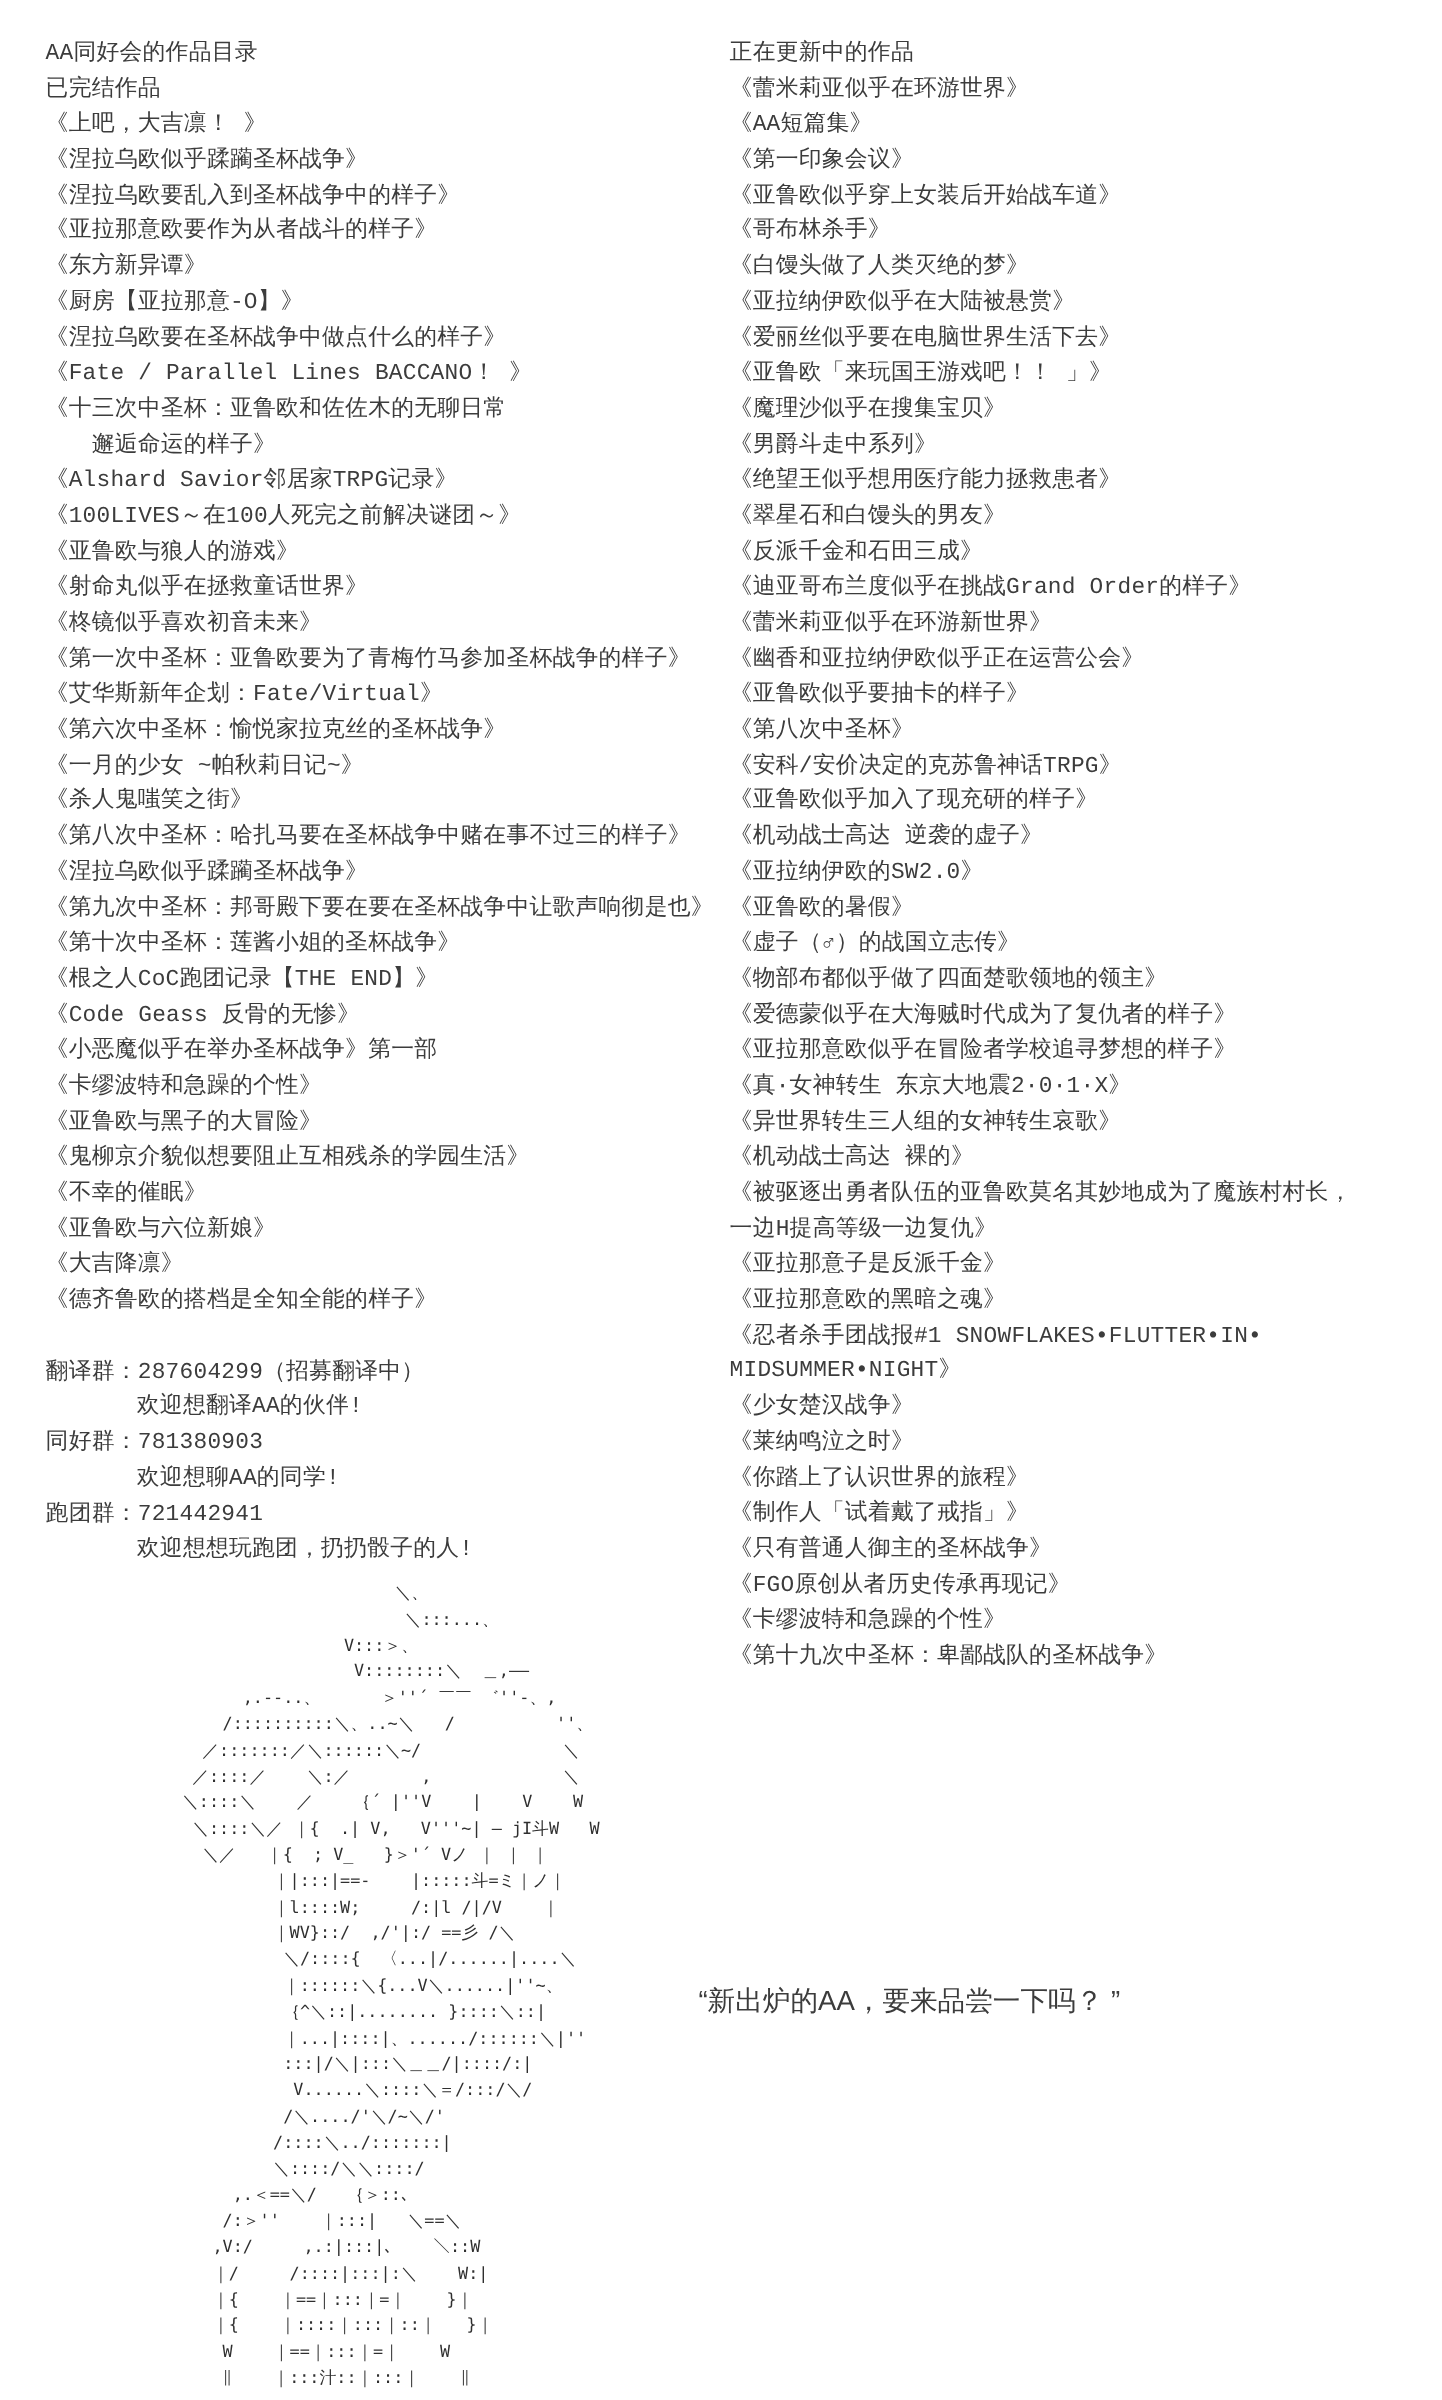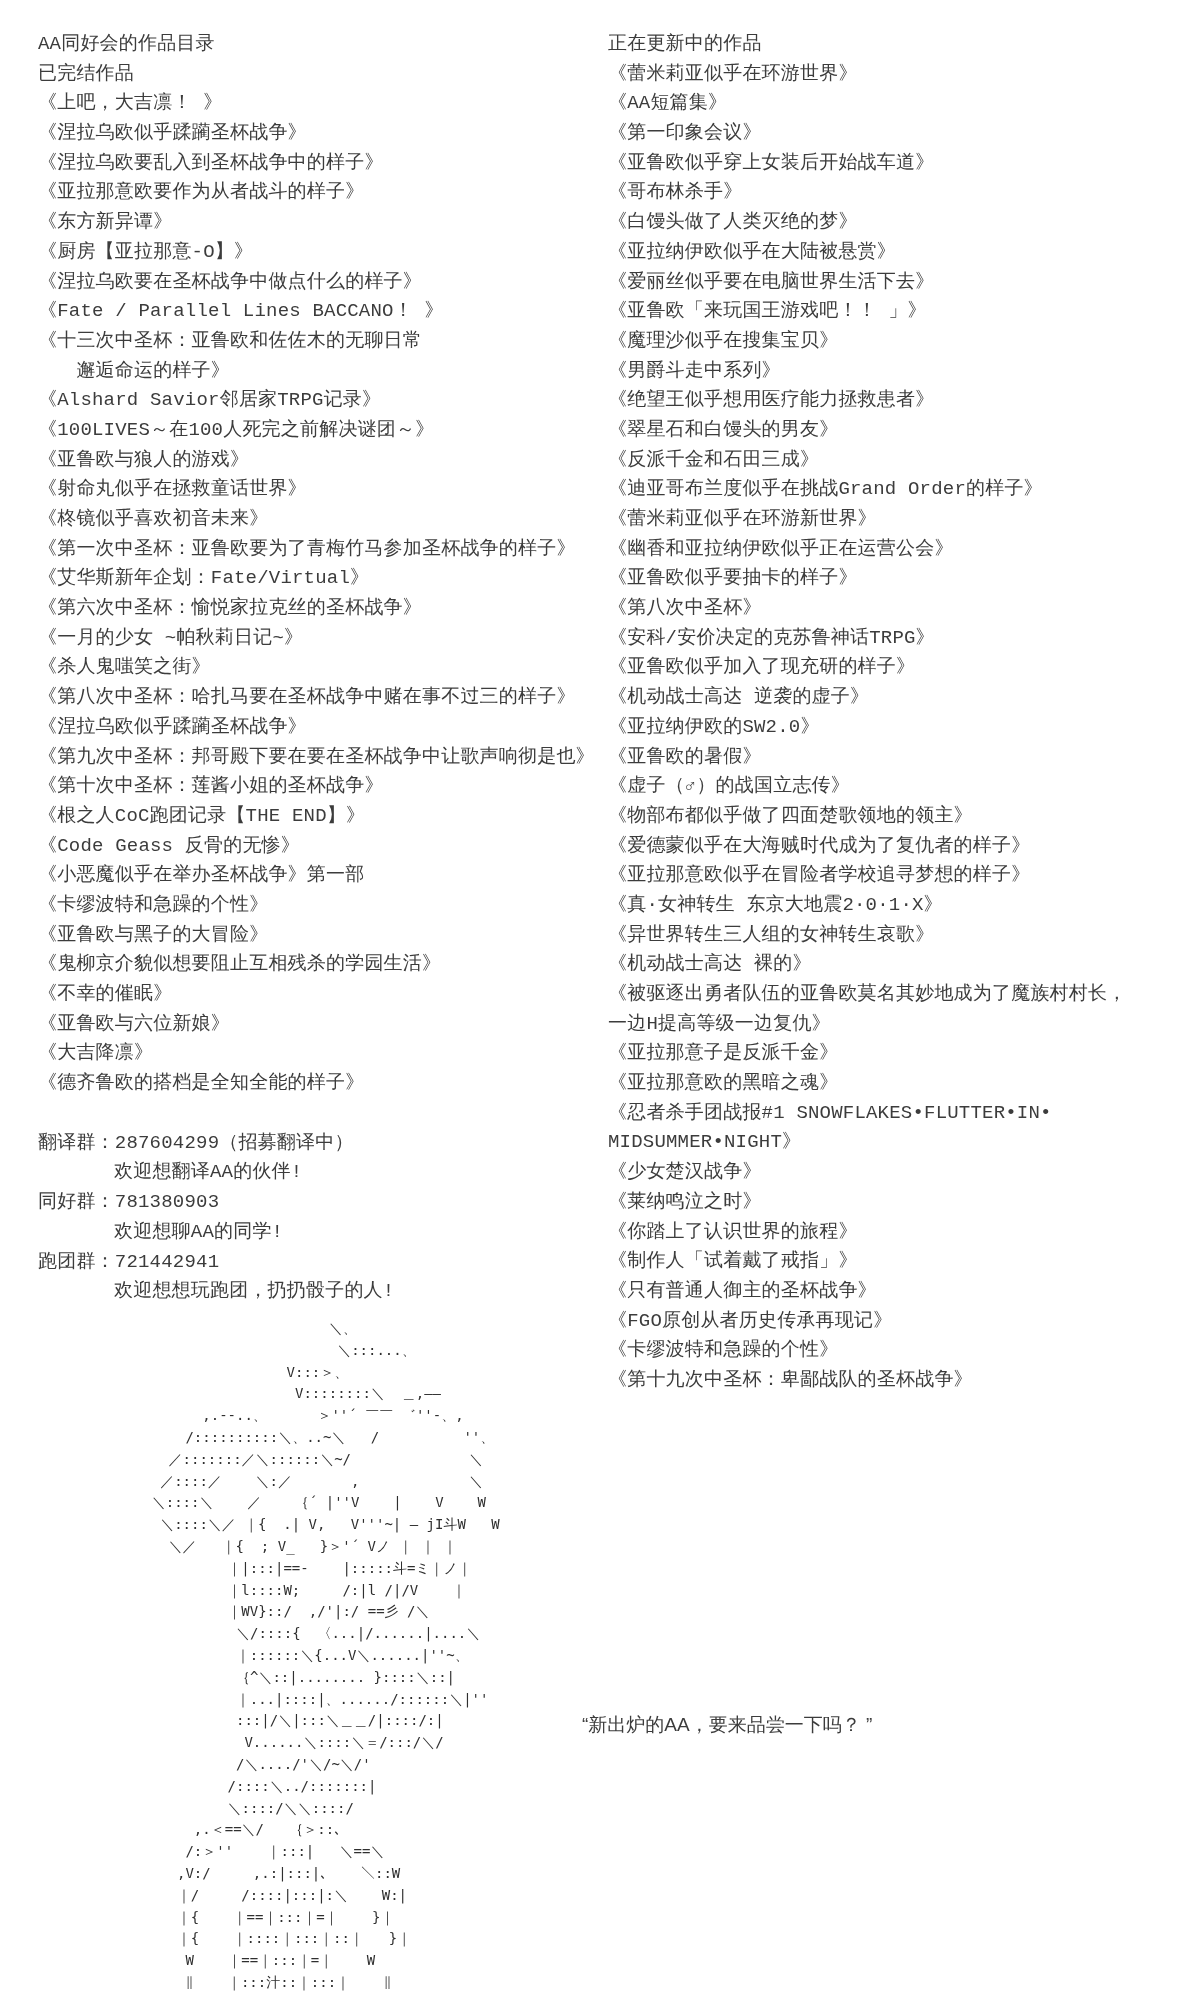--- a/index.html
+++ b/index.html
@@ -25,22 +25,22 @@
     font-family: Liberation Mono, monospace;
   }
   #left-col  { left: 38px; }
   #right-col { left: 608px; }
   .work-line { height: 29.7px; }
   .spacer { height: 30px; }
   .group-note { padding-left: 76px; }
   #quote {
     position: absolute;
     left: 582px;
-    top: 1712px;
-    font-size: 19px;
+    top: 1652px;
+    font-size: 23px;
     white-space: nowrap;
   }
   #ascii-art {
     position: absolute;
     left: 118px;
     top: 1318px;
     font-family: "DejaVu Sans Mono", monospace;
     font-size: 14px;
     line-height: 21.8px;
     white-space: pre;

